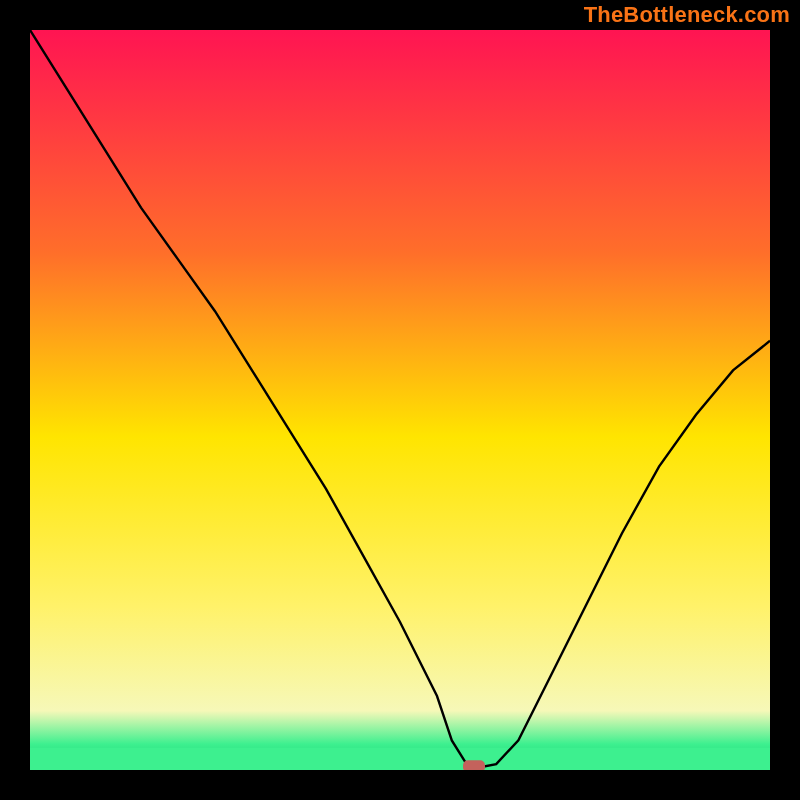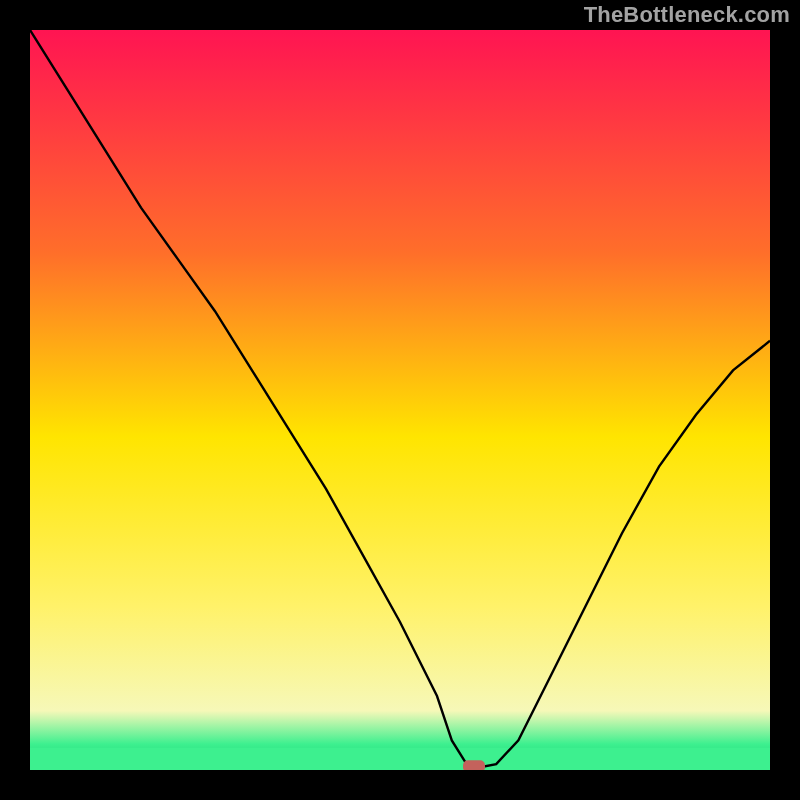--- a/index.html
+++ b/index.html
@@ -14,21 +14,21 @@
   .frame {
     position: relative;
     width: 800px;
     height: 800px;
     background: #000;
   }
   .watermark {
     position: absolute;
     top: 2px;
     right: 10px;
-    color: #a3a3a3;
+    color: #f97316;
     font-size: 22px;
     font-weight: 600;
     user-select: none;
     letter-spacing: 0.2px;
   }
   .plot {
     position: absolute;
     left: 30px;
     top: 30px;
     width: 740px;

